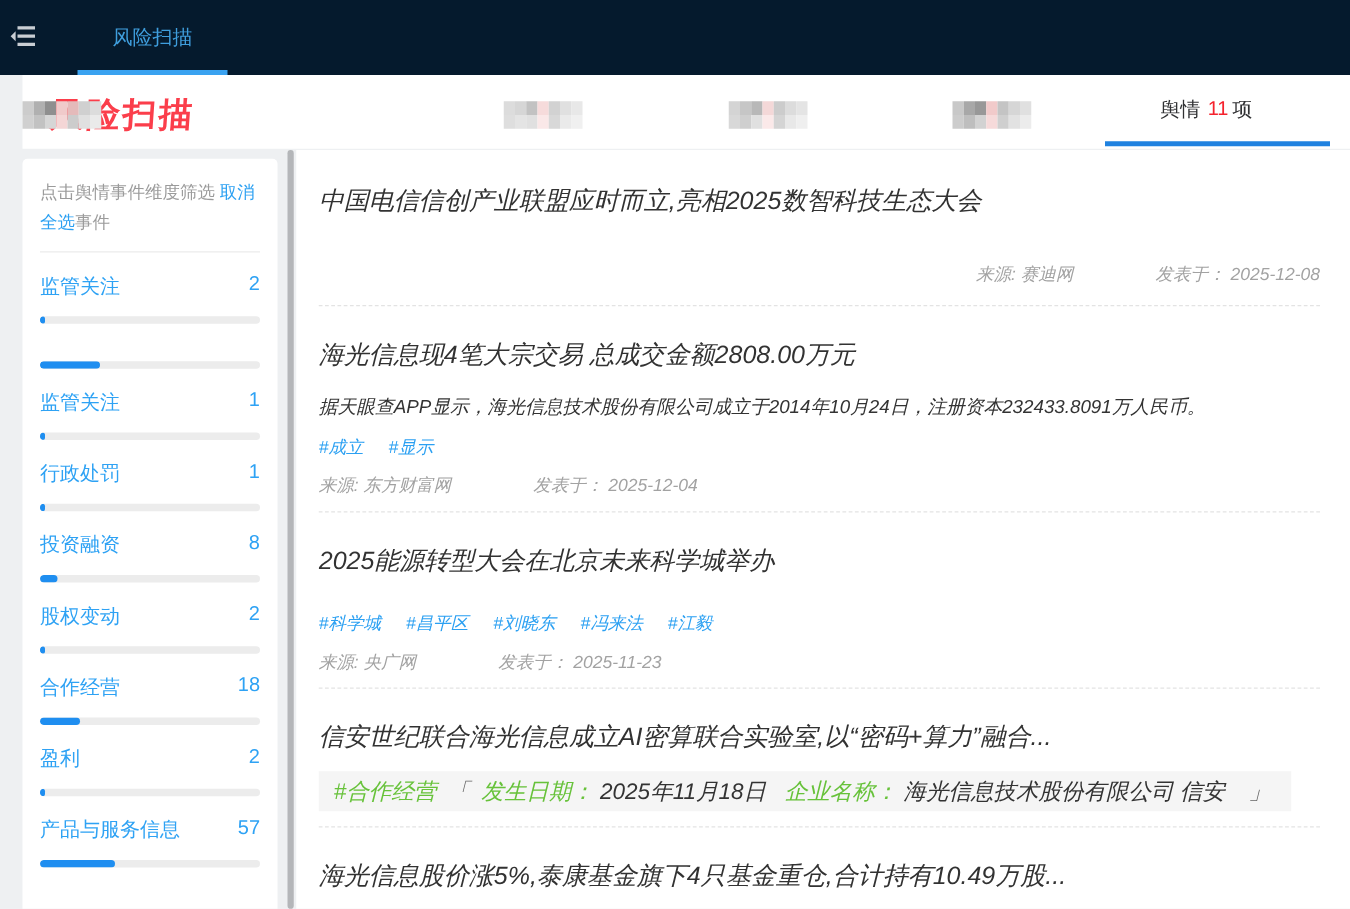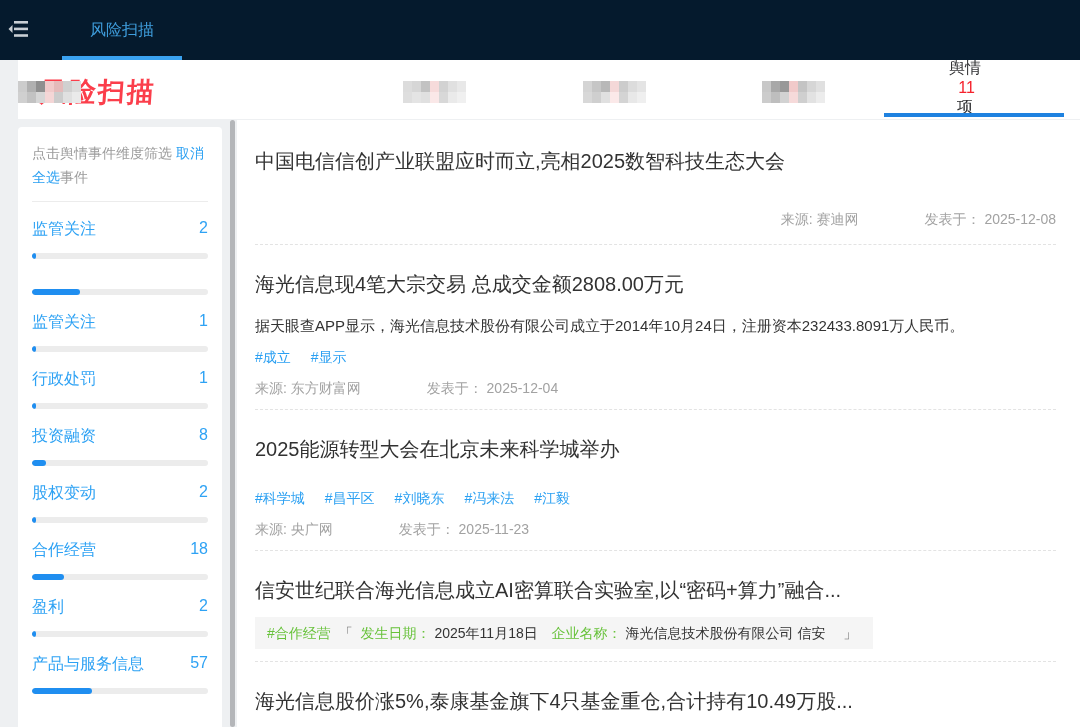--- a/index.html
+++ b/index.html
@@ -20,21 +20,21 @@
     color:#fb3e4b; letter-spacing:2px; transform:skewX(-4deg); white-space:nowrap; }
   .redacted { position:absolute; top:21px; display:grid; grid-template-columns:repeat(7,9px);
     grid-template-rows:repeat(2,11px); filter:blur(0.5px); }
   .redacted span { width:9px; height:11px; }
   .redacted:nth-of-type(1) { left:207px; }
   .redacted:nth-of-type(2) { left:385px; }
   .redacted:nth-of-type(3) { left:565px; }
   .redacted:nth-of-type(4) { left:744px; }
   .header-tab { position:absolute; left:848px; top:0; width:198px; height:56px;
     display:flex; align-items:center; justify-content:center;
-    font-size:16px; color:#303133; cursor:pointer;flex-direction:column; }
+    font-size:16px; color:#303133; cursor:pointer; }
   .header-tab .count { color:#f5222d; margin:0 3px 0 6px; }
   .header-tab-underline { position:absolute; left:866px; top:53px; width:180px; height:4px; background:#1f82e0; }
 
   
   .sidebar { position:absolute; left:18px; top:127px; width:204px; height:600px;
     background:#ffffff; border-radius:4px 4px 0 0; padding:14px 14px 0; overflow:hidden; }
   .sidebar-intro { font-size:14px; line-height:24px; color:#9b9b9b; }
   .sidebar-intro .link { color:#2ba0f2; cursor:pointer; }
   .sidebar-divider { border-top:1px solid #ececec; margin-top:12px; }
   .filter { padding-top:17px; }
@@ -43,31 +43,31 @@
   .filter-bar { margin-top:13px; height:6px; border-radius:3px; background:#ececec; overflow:hidden; }
   .filter-fill { height:6px; border-radius:3px; background:#1f8ef0; min-width:4px; }
 
   
   .vbar { position:absolute; left:230px; top:120px; width:5px; height:607px;
     background:#b4b6b9; border-radius:3px; }
 
   
   .main { position:absolute; left:237px; top:120px; width:843px; height:607px;
     background:#ffffff; padding:0 24px 0 18px; overflow:hidden; }
-  .item { padding:24px 0 12px; border-bottom:1px dashed #e3e3e3; }
+  .item { padding:24px 0 12px; border-bottom:1px dashed #e3e3e3;font-style:italic; }
   .item:first-child { padding-top:26px; padding-bottom:16px; }
   .item:last-child { border-bottom:none; }
   .item-title { font-size:20px; line-height:30px; color:#323232; font-weight:400;
     white-space:nowrap; overflow:hidden; cursor:pointer; }
   .item-body { margin-top:16px; font-size:15px; line-height:22px; color:#333333; }
   .item-tags { margin-top:24px; font-size:14px; line-height:20px; color:#2ba0f2; }
   .item-body + .item-tags { margin-top:10px; }
   .item-tags span { margin-right:20px; cursor:pointer; }
   .infobox { margin-top:12px; display:inline-block; background:#f5f5f5;
-    padding:6px 12px; font-size:14px; line-height:20px; color:#333333; }
+    padding:6px 12px; font-size:18px; line-height:20px; color:#333333; }
   .infobox .green { color:#67c23a; }
   .infobox .bracket { color:#666666; margin:0 4px; }
   .infobox .val { color:#333333; margin-right:10px; }
   .item-meta { margin-top:14px; font-size:14px; line-height:18px; color:#a2a2a2; }
   .item-title + .item-meta { margin-top:34px;text-align:right; }
   .item-tags + .item-meta { margin-top:12px; }
   .infobox-wrap + .item-meta { margin-top:22px; }
   .item-meta .pub { margin-left:62px; }
 </style>
 </head>

